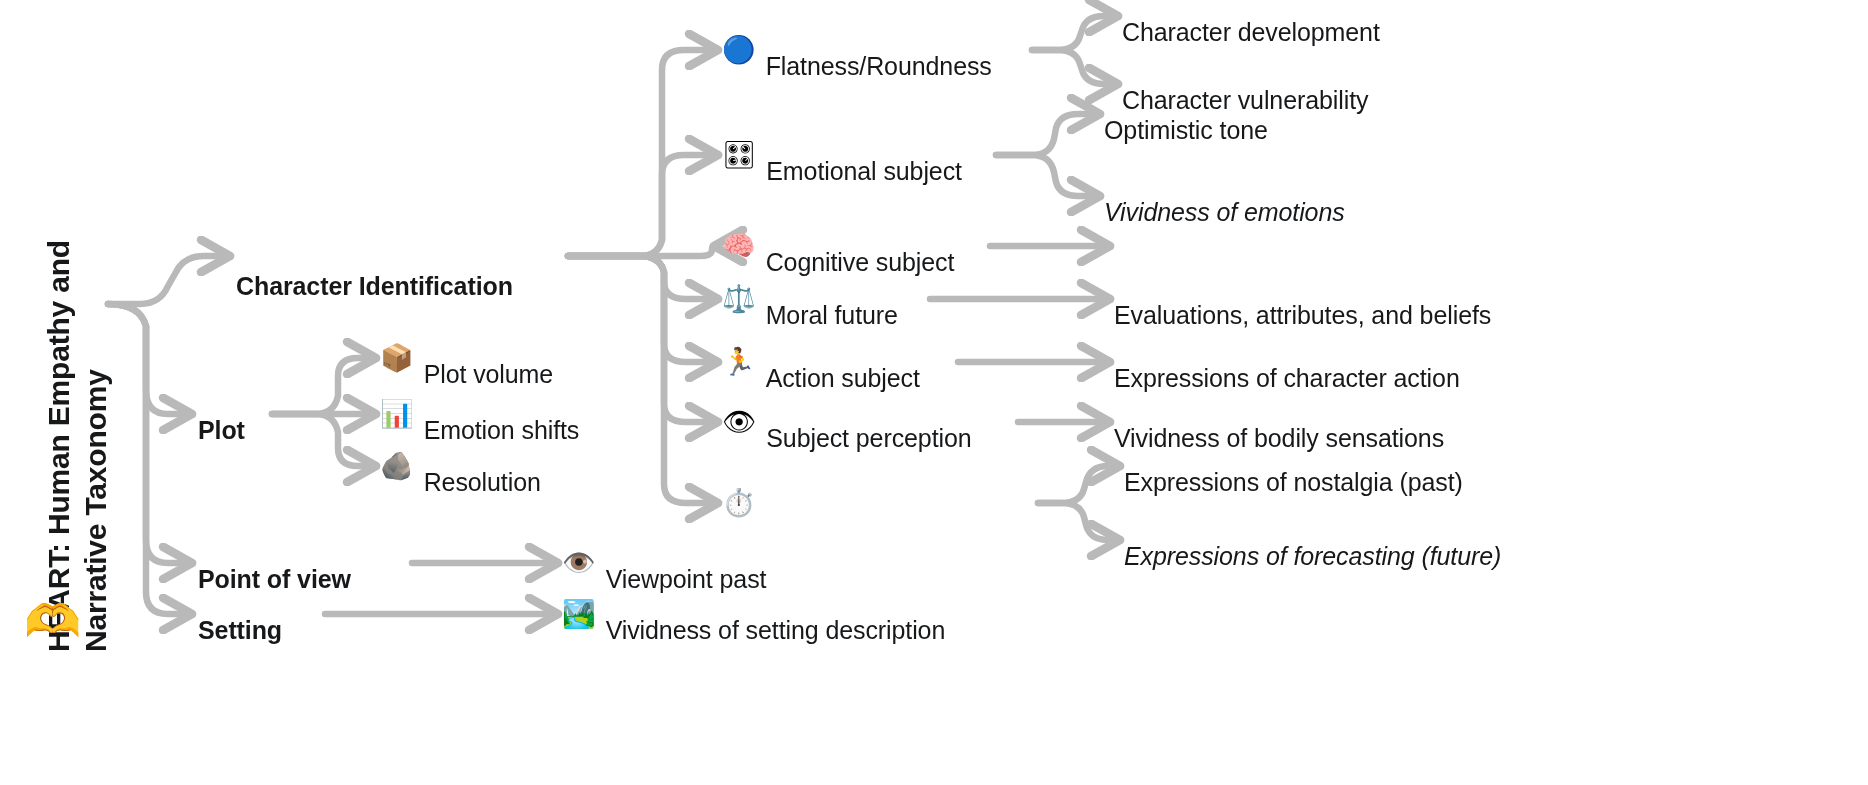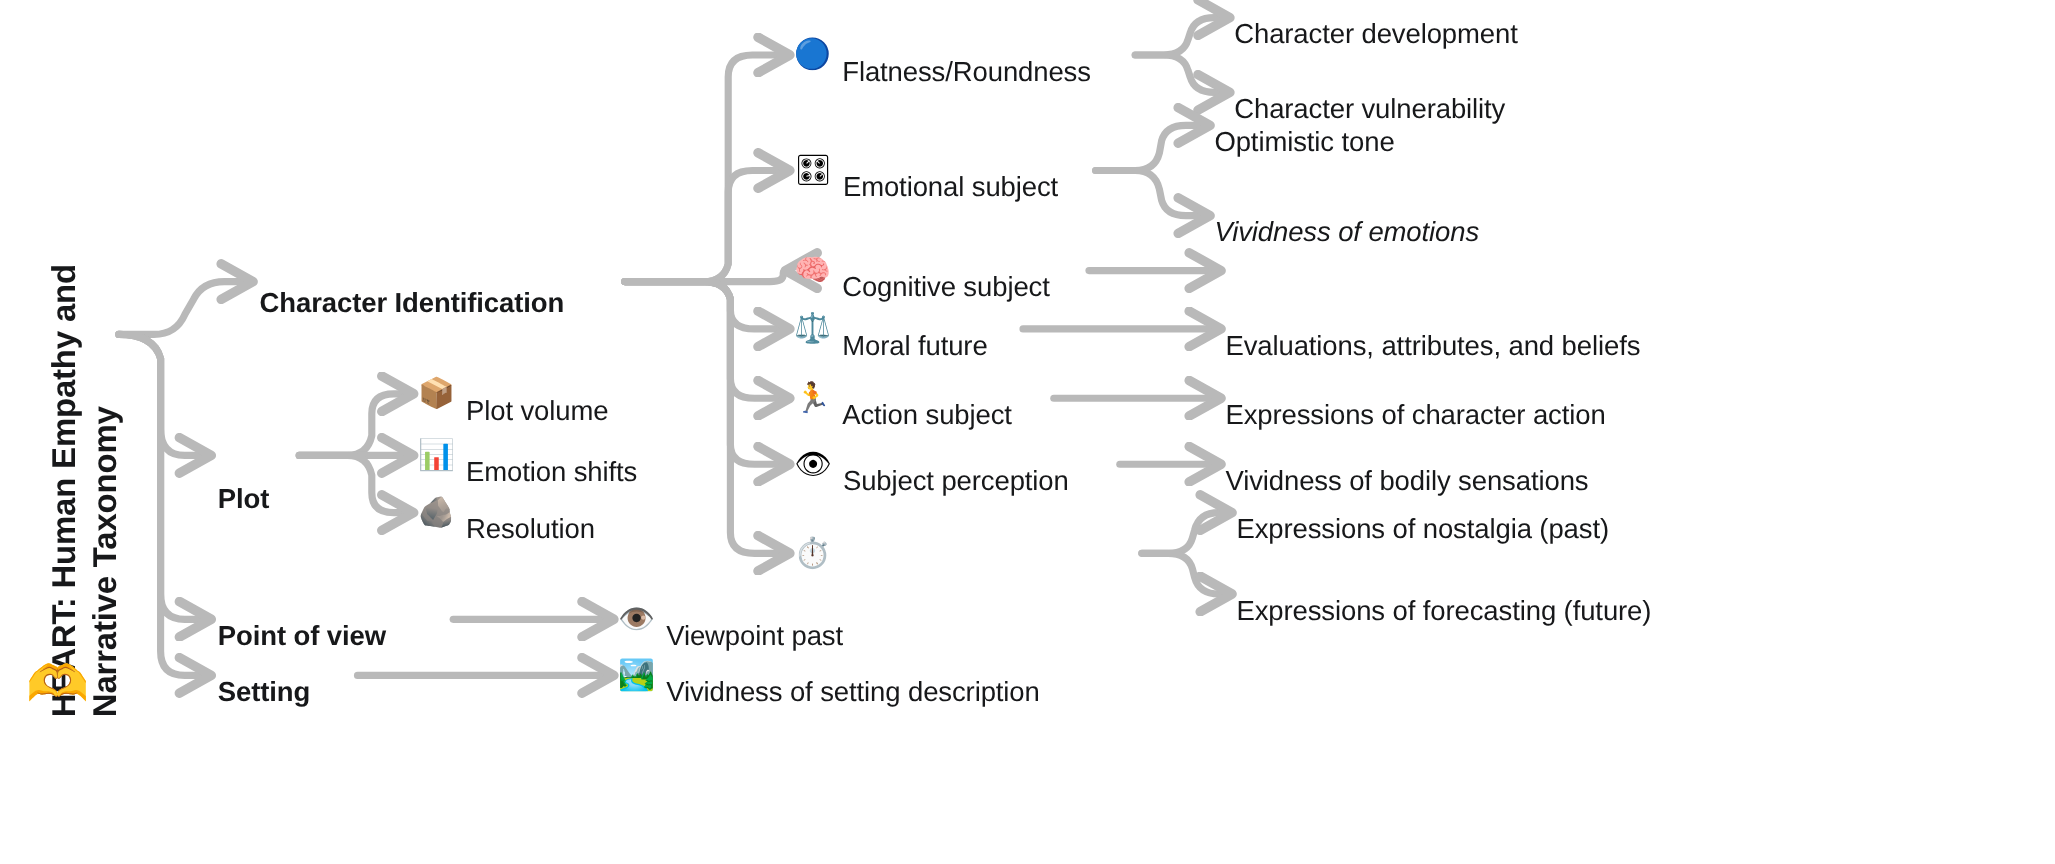--- a/index.html
+++ b/index.html
@@ -129,24 +129,24 @@
       <path d="M1038 503 L1062 503 Q1080 503 1084 489 L1086 482 Q1090 466 1108 466 L1118 466"></path>
       <path d="M1038 503 L1062 503 Q1080 503 1084 517 L1086 525 Q1090 540 1108 540 L1118 540"></path>
     </g>
   </svg>
 
   <div id="root-node">
     <div class="root-text">HEART: Human Empathy and Narrative Taxonomy</div>
     <div class="root-emoji">🫶</div>
   </div>
 
-  <div class="node lvl2" style="left:236px; top:260px;">
+  <div class="node lvl2" style="left:236px; top:270px;">
     <span class="lbl">Character Identification</span>
   </div>
-  <div class="node lvl2" style="left:198px; top:438px;align-items:flex-end;">
+  <div class="node lvl2" style="left:198px; top:414px;align-items:flex-end;">
     <span class="lbl">Plot</span>
   </div>
   <div class="node lvl2" style="left:198px; top:563px;">
     <span class="lbl">Point of view</span>
   </div>
   <div class="node lvl2" style="left:198px; top:614px;">
     <span class="lbl">Setting</span>
   </div>
 
   <div class="node lvl3" style="left:722px; top:50px;">
@@ -216,17 +216,17 @@
   </div>
   <div class="node lvl4" style="left:1114px; top:299px;">
     <span class="lbl">Evaluations, attributes, and beliefs</span>
   </div>
   <div class="node lvl4" style="left:1124px; top:466px;">
     <span class="lbl">Expressions of nostalgia (past)</span>
   </div>
   <div class="node lvl4" style="left:1114px; top:422px;">
     <span class="lbl">Vividness of bodily sensations</span>
   </div>
-  <div class="node lvl4" style="left:1124px; top:540px;">
+  <div class="node lvl4" style="left:1124px; top:540px;font-style:italic;">
     <span class="lbl">Expressions of forecasting (future)</span>
   </div>
 
 </div>
 
 </body></html>

